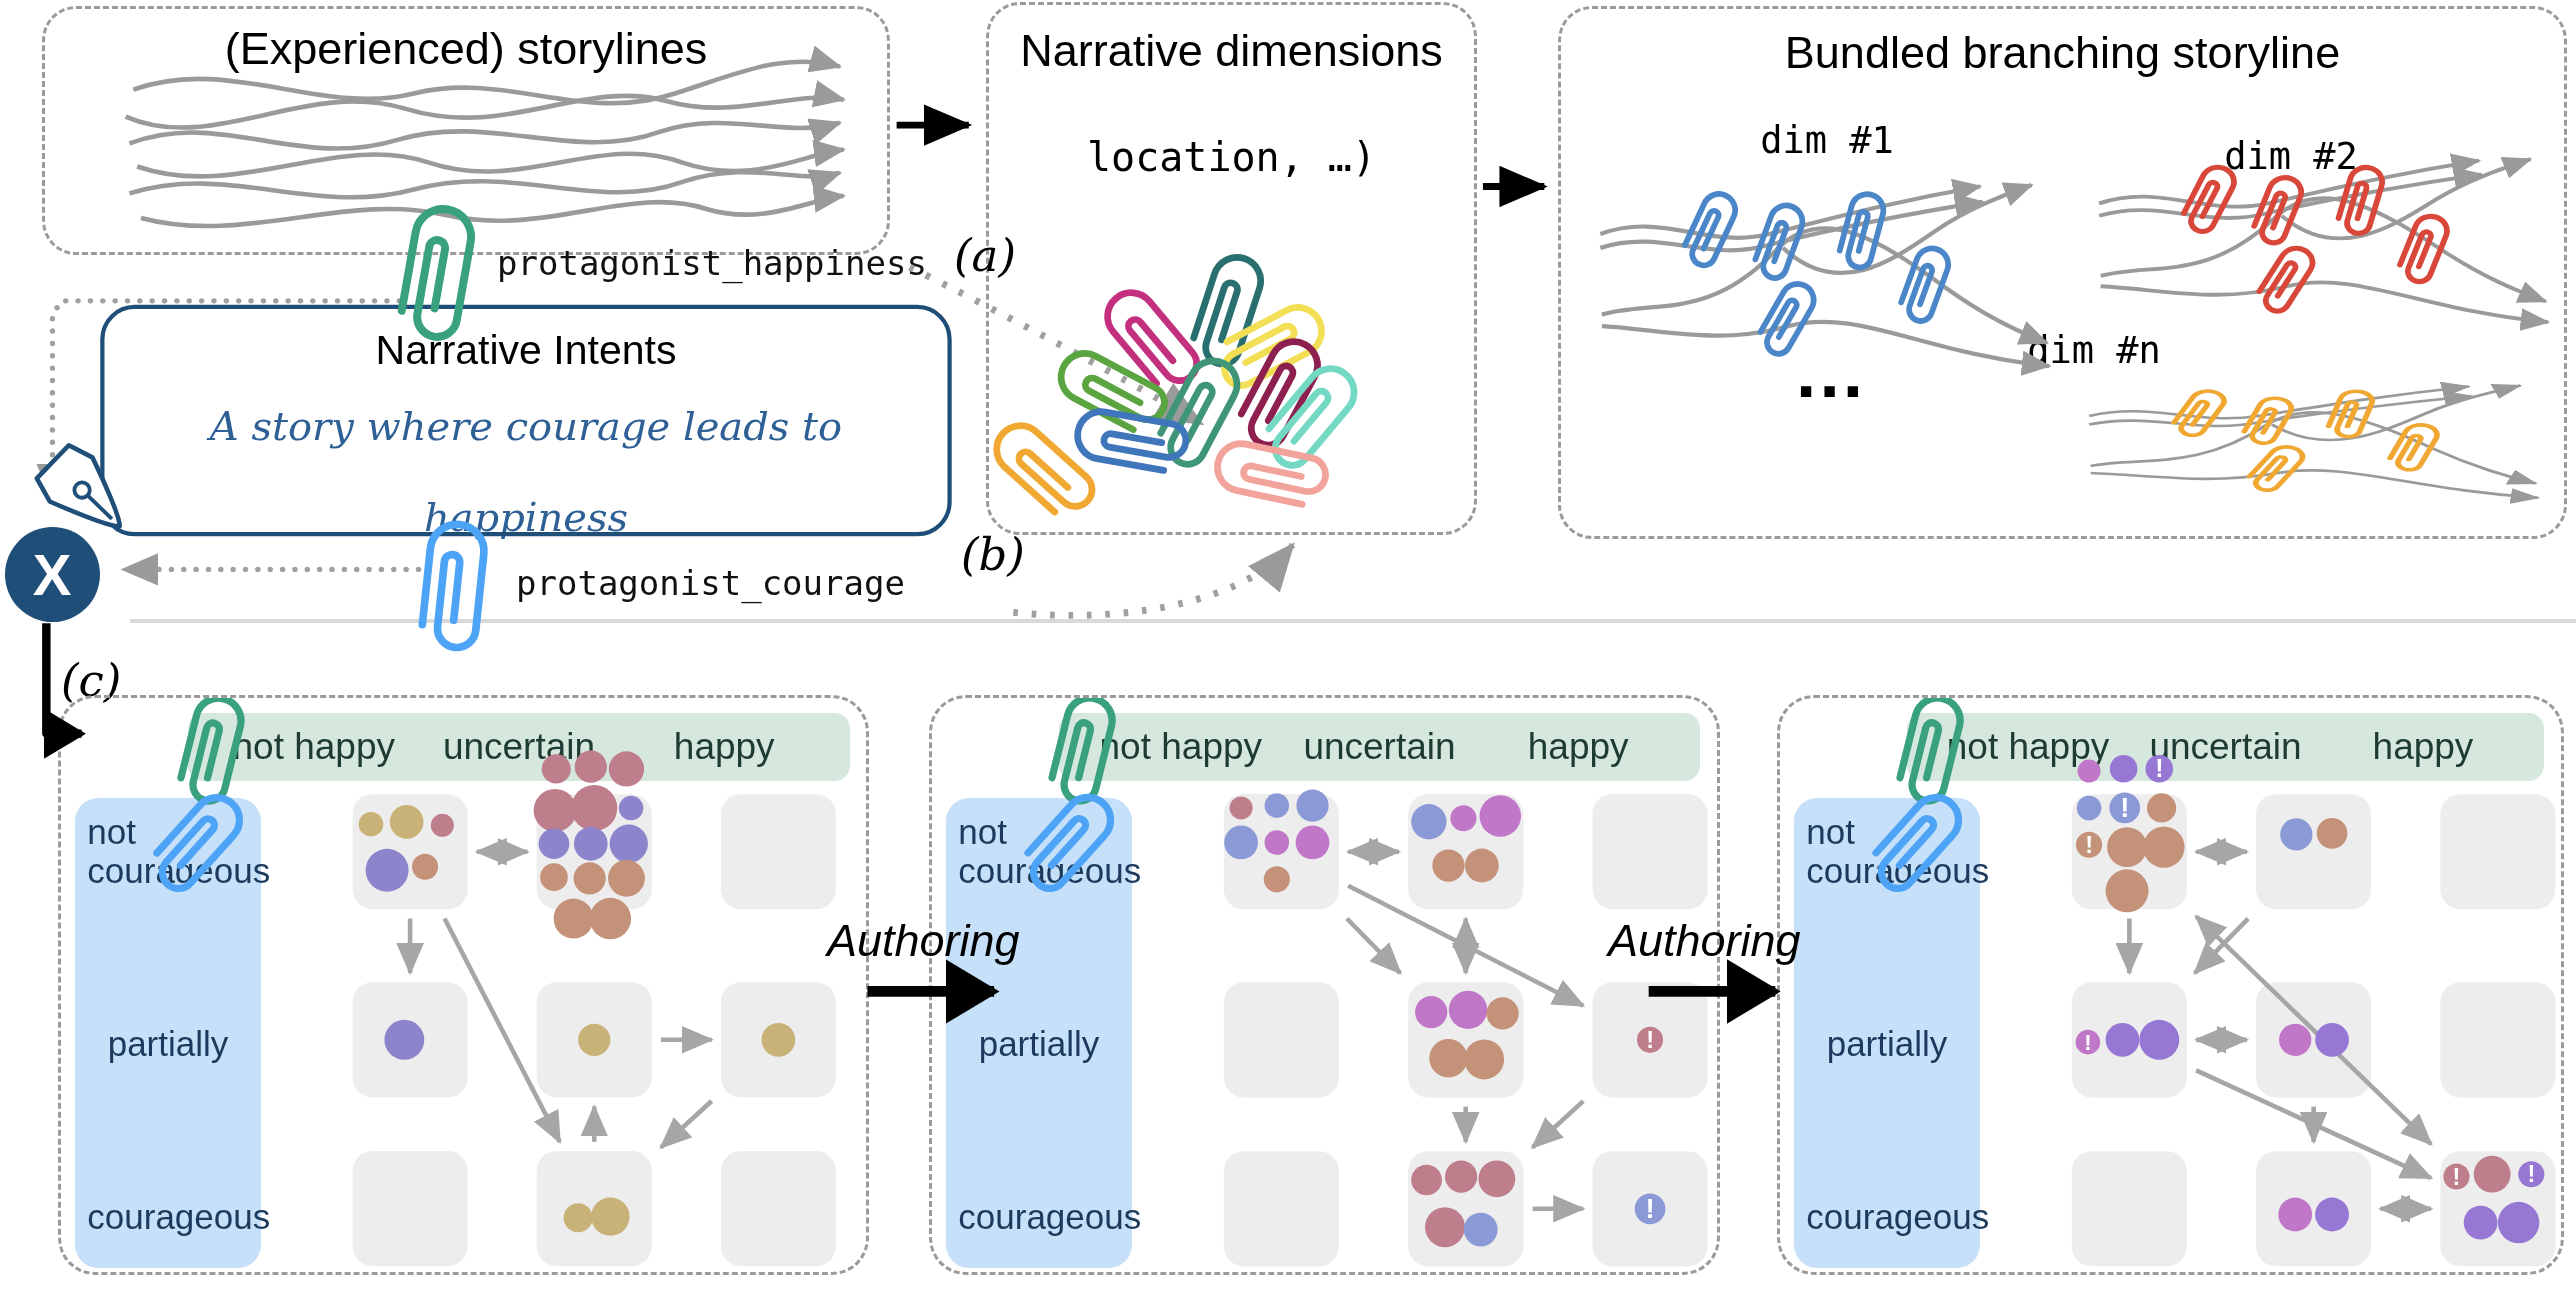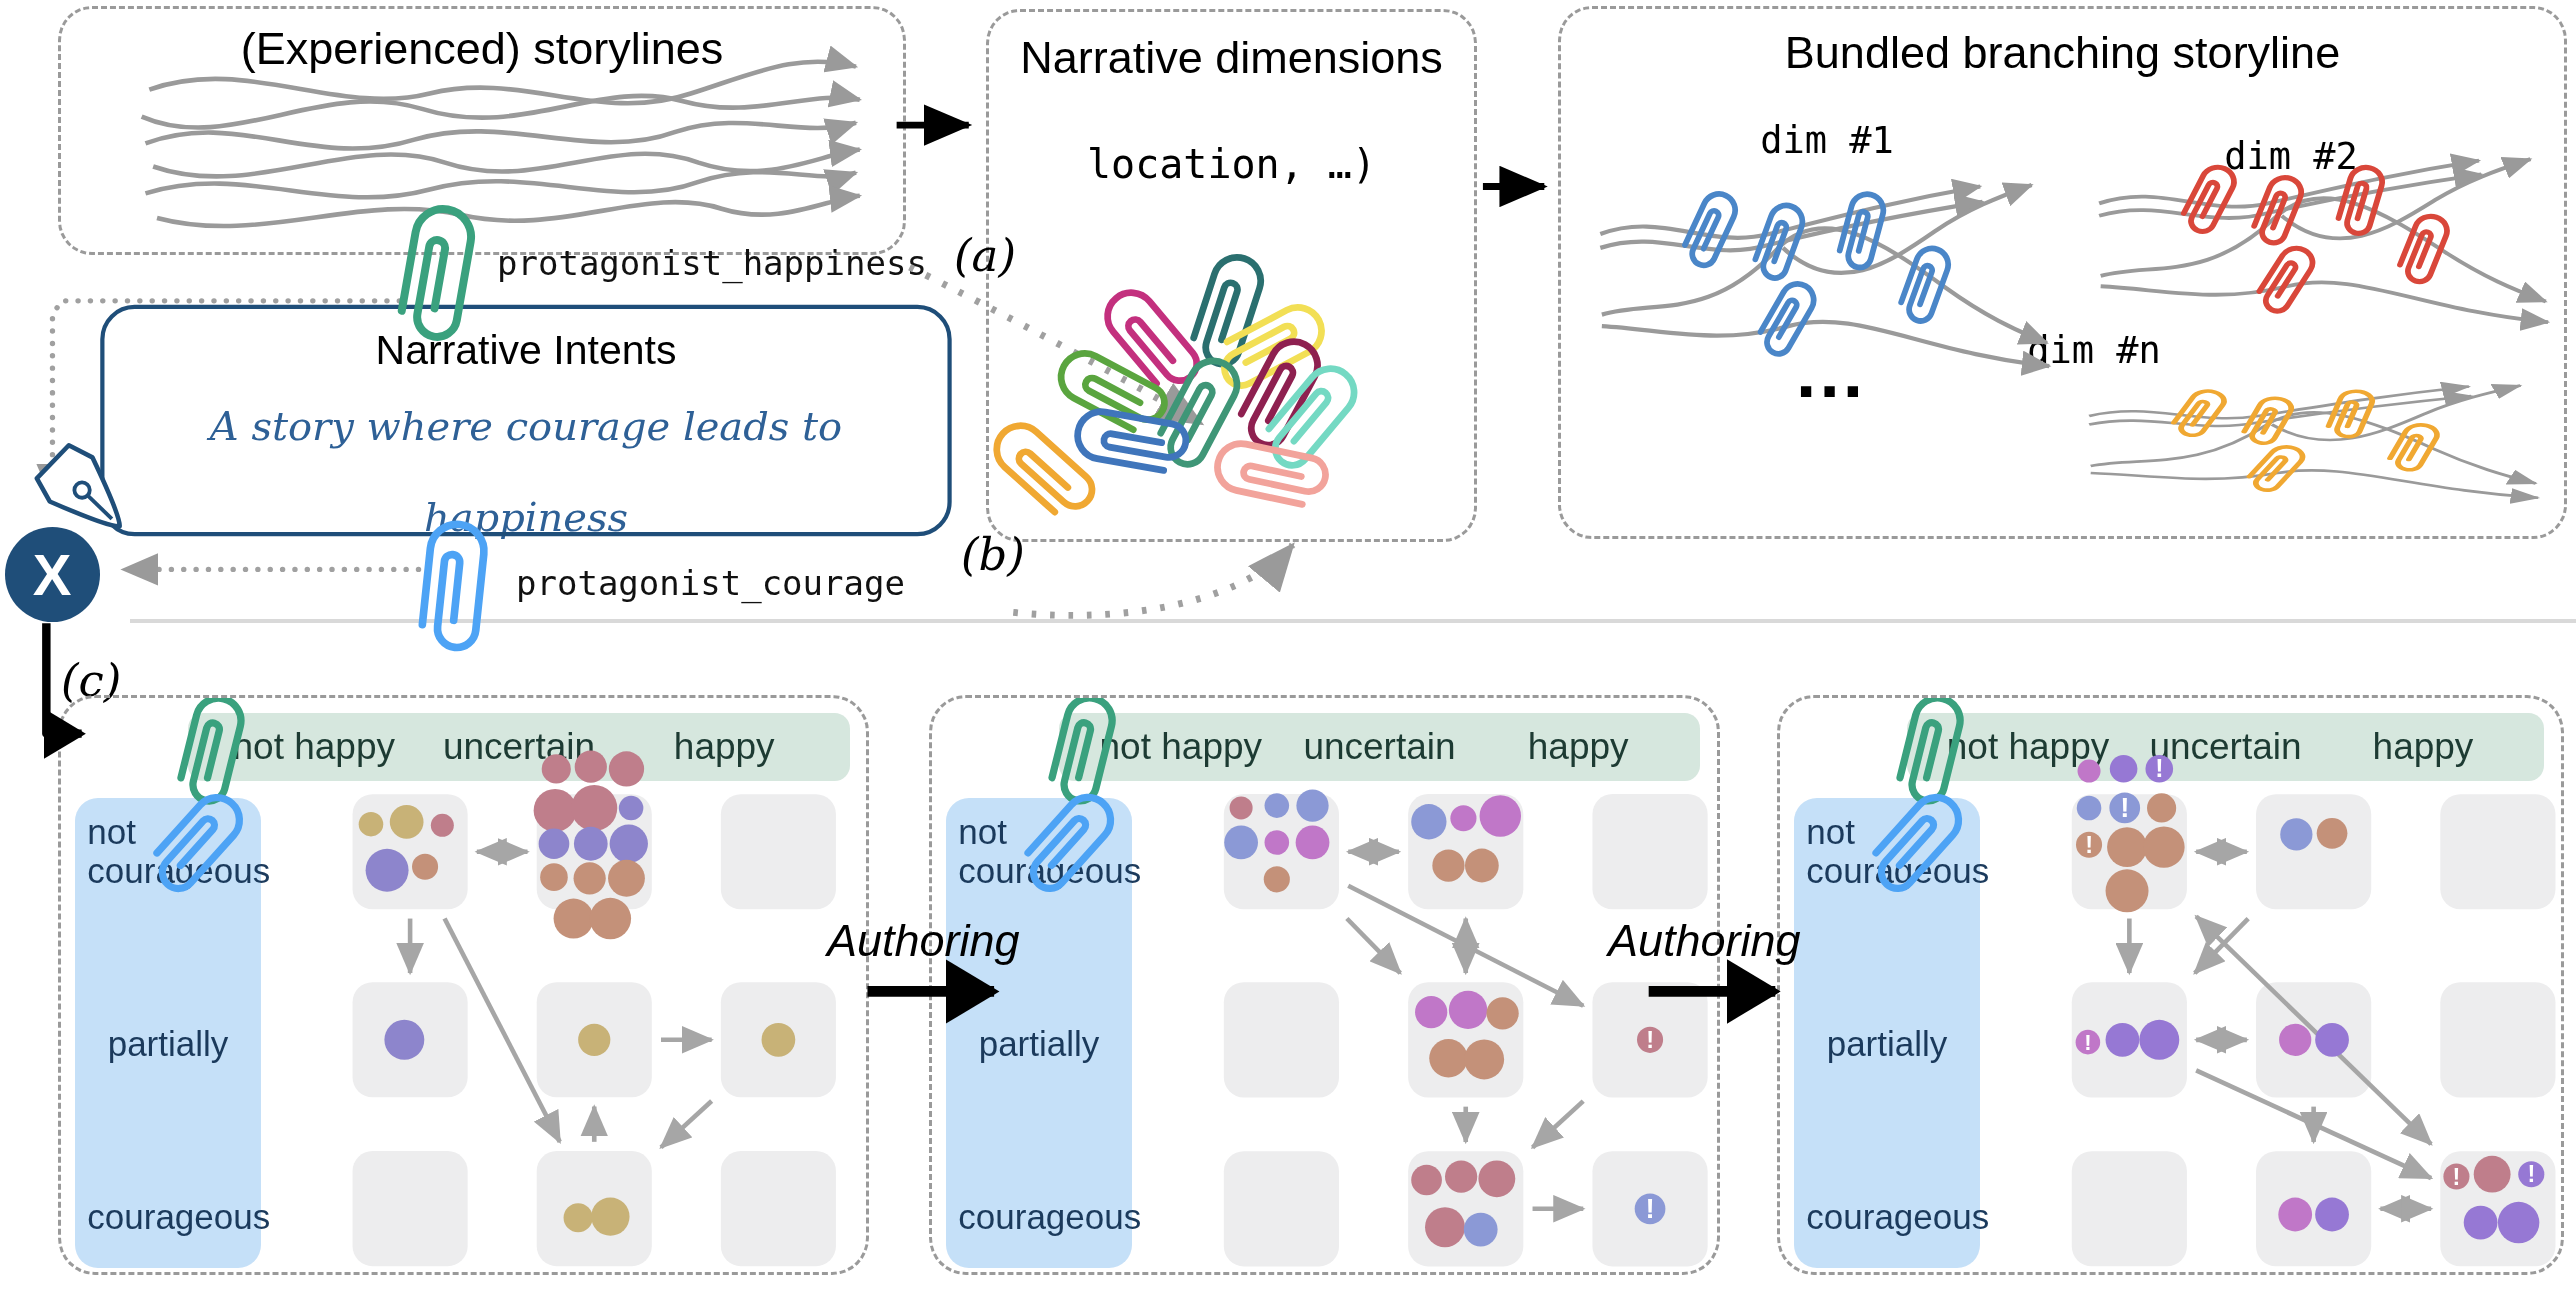--- a/index.html
+++ b/index.html
@@ -30,38 +30,38 @@
   .rl0{top:14px;left:12.3px;width:173px;text-align:left;}
   .rl1{top:226px;left:0;width:100%;text-align:center;}
   .rl2{top:399px;left:12.3px;width:173px;text-align:left;}
   .panelsvg{position:absolute;left:0;top:0;z-index:3;}
   svg{display:block;}
   #overlay{position:absolute;left:0;top:0;z-index:5;pointer-events:none;}
 </style>
 </head>
 <body>
 
-<div class="dashedbox" style="left:58px;top:6.1px;width:848px;height:249px;">
+<div class="dashedbox" style="left:42px;top:6.1px;width:848px;height:249px;">
   <div class="boxtitle" style="top:14px;">(Experienced) storylines</div>
   <svg id="squiggles" width="841" height="242" viewBox="0 0 1095 315">
       <defs>
         <marker id="sqA" markerWidth="8" markerHeight="6" refX="6.5" refY="3" orient="auto-start-reverse" markerUnits="strokeWidth">
           <path d="M0,0 L7,3 L0,6 Z" fill="#9a9a9a"></path>
         </marker>
       </defs>
       <path d="M115,105 C240,60 360,140 480,110 C600,80 700,150 820,110 C900,85 960,55 1035,75" fill="none" stroke="#9a9a9a" stroke-width="6" marker-end="url(#sqA)"></path>
       <path d="M105,140 C220,190 340,90 470,130 C600,170 700,90 810,120 C900,145 975,105 1040,118" fill="none" stroke="#9a9a9a" stroke-width="6" marker-end="url(#sqA)"></path>
       <path d="M110,175 C230,130 330,210 460,170 C580,135 690,200 800,160 C890,130 965,170 1035,148" fill="none" stroke="#9a9a9a" stroke-width="6" marker-end="url(#sqA)"></path>
       <path d="M120,205 C250,250 380,160 500,200 C620,240 720,160 830,200 C920,230 985,190 1040,183" fill="none" stroke="#9a9a9a" stroke-width="6" marker-end="url(#sqA)"></path>
       <path d="M110,240 C240,200 350,270 480,235 C610,200 720,265 830,225 C920,195 985,230 1035,213" fill="none" stroke="#9a9a9a" stroke-width="6" marker-end="url(#sqA)"></path>
       <path d="M125,272 C260,308 390,238 520,268 C650,298 760,228 860,260 C935,283 995,248 1040,243" fill="none" stroke="#9a9a9a" stroke-width="6" marker-end="url(#sqA)"></path>
     </svg>
 </div>
 
-<div class="dashedbox" style="left:986px;top:9px;width:491px;height:533px;">
+<div class="dashedbox" style="left:986px;top:2px;width:491px;height:533px;">
   <div class="boxtitle" style="top:20px;">Narrative dimensions</div>
   <div class="codeline mono" style="top:129px;">location, …)</div>
 </div>
 
 <div class="dashedbox" style="left:1558px;top:6.1px;width:1009px;height:533px;">
   <div class="boxtitle" style="top:18.4px;">Bundled branching storyline</div>
 </div>
 <div class="dimlabel" style="left:1827px;top:119px;">dim #1</div>
 <div class="dimlabel" style="left:2291px;top:135px;">dim #2</div>
 <div class="dimlabel" style="left:2094px;top:329px;">dim #n</div>

